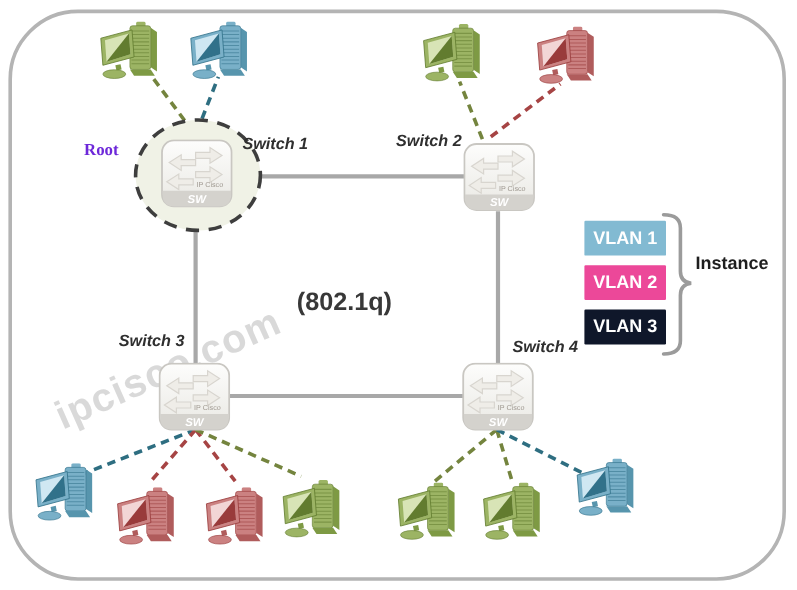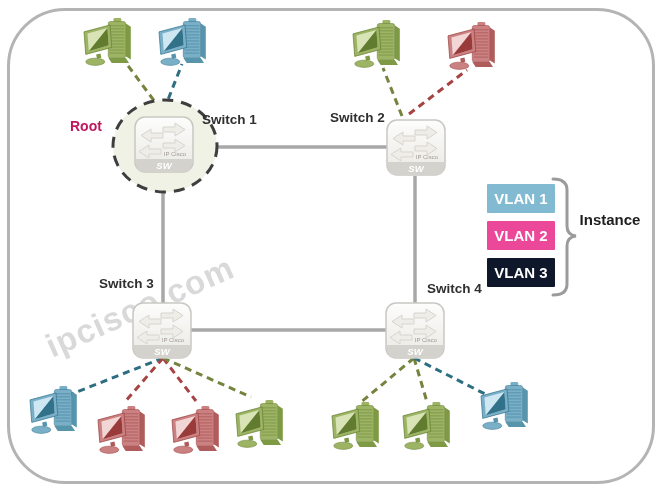--- a/index.html
+++ b/index.html
@@ -5,22 +5,22 @@
   html,body{margin:0;padding:0;background:#fff;}
   .stage{
     position:relative;width:664px;height:492px;background:#ffffff;
     font-family:"Liberation Sans","DejaVu Sans",sans-serif;overflow:hidden;
   }
   .frame{
     position:absolute;left:7px;top:8px;width:642px;height:470px;
     border:3px solid #b4b4b4;border-radius:58px;background:transparent;
   }
   .diagram-svg{position:absolute;left:0;top:0;width:664px;height:492px;}
-  .lbl{position:absolute;color:#2f2f2f;font-weight:bold;font-size:13.5px;white-space:nowrap;}
-  .root-lbl{position:absolute;color:#be185d;font-weight:bold;font-size:14px;}
+  .lbl{position:absolute;color:#2f2f2f;font-weight:bold;font-size:13.5px;white-space:nowrap;font-style:italic;}
+  .root-lbl{position:absolute;color:#6d28d9;font-weight:bold;font-size:14px;font-family:Liberation Serif, serif;}
   .cst{position:absolute;left:237px;top:212px;width:100px;text-align:center;
        color:#383838;font-weight:bold;font-size:21px;}
   .cst-sub{position:absolute;left:227px;top:240px;width:120px;text-align:center;
        color:#383838;font-weight:bold;font-size:21px;}
   .watermark{
     position:absolute;left:18px;top:288px;width:244px;text-align:center;
     font-size:33px;font-weight:bold;letter-spacing:1px;
     color:rgba(186,186,186,0.55);transform:rotate(-24deg);pointer-events:none;
   }
   .legend{position:absolute;left:0;top:0;}
@@ -138,20 +138,21 @@
       <use href="#pc" class="pc-blue" x="479" y="382" width="56" height="52"></use>
     </g>
   </svg>
 
   <div class="root-lbl" style="left:70px;top:118px;">Root</div>
   <div class="lbl" style="left:202px;top:112px;">Switch 1</div>
   <div class="lbl" style="left:330px;top:110px;">Switch 2</div>
   <div class="lbl" style="left:99px;top:276px;">Switch 3</div>
   <div class="lbl" style="left:427px;top:281px;">Switch 4</div>
 
+  <div class="cst-sub">(802.1q)</div>
 
   <div class="legend">
     <div class="vlan-box vlan-1" style="background: rgb(130, 186, 210);">VLAN 1</div>
     <div class="vlan-box vlan-2" style="background: #ec4899;">VLAN 2</div>
     <div class="vlan-box vlan-3" style="background: #0f172a;">VLAN 3</div>
     <svg class="bracket-svg" viewBox="0 0 40 130">
       <path d="M8,7 Q22,7 22,18 L22,54 Q22,63 31,64 Q22,65 22,74 L22,112 Q22,123 8,123" fill="none" stroke="#9b9b9b" stroke-width="3" stroke-linecap="round"></path>
     </svg>
     <div class="note">
       <div>Instance</div>

